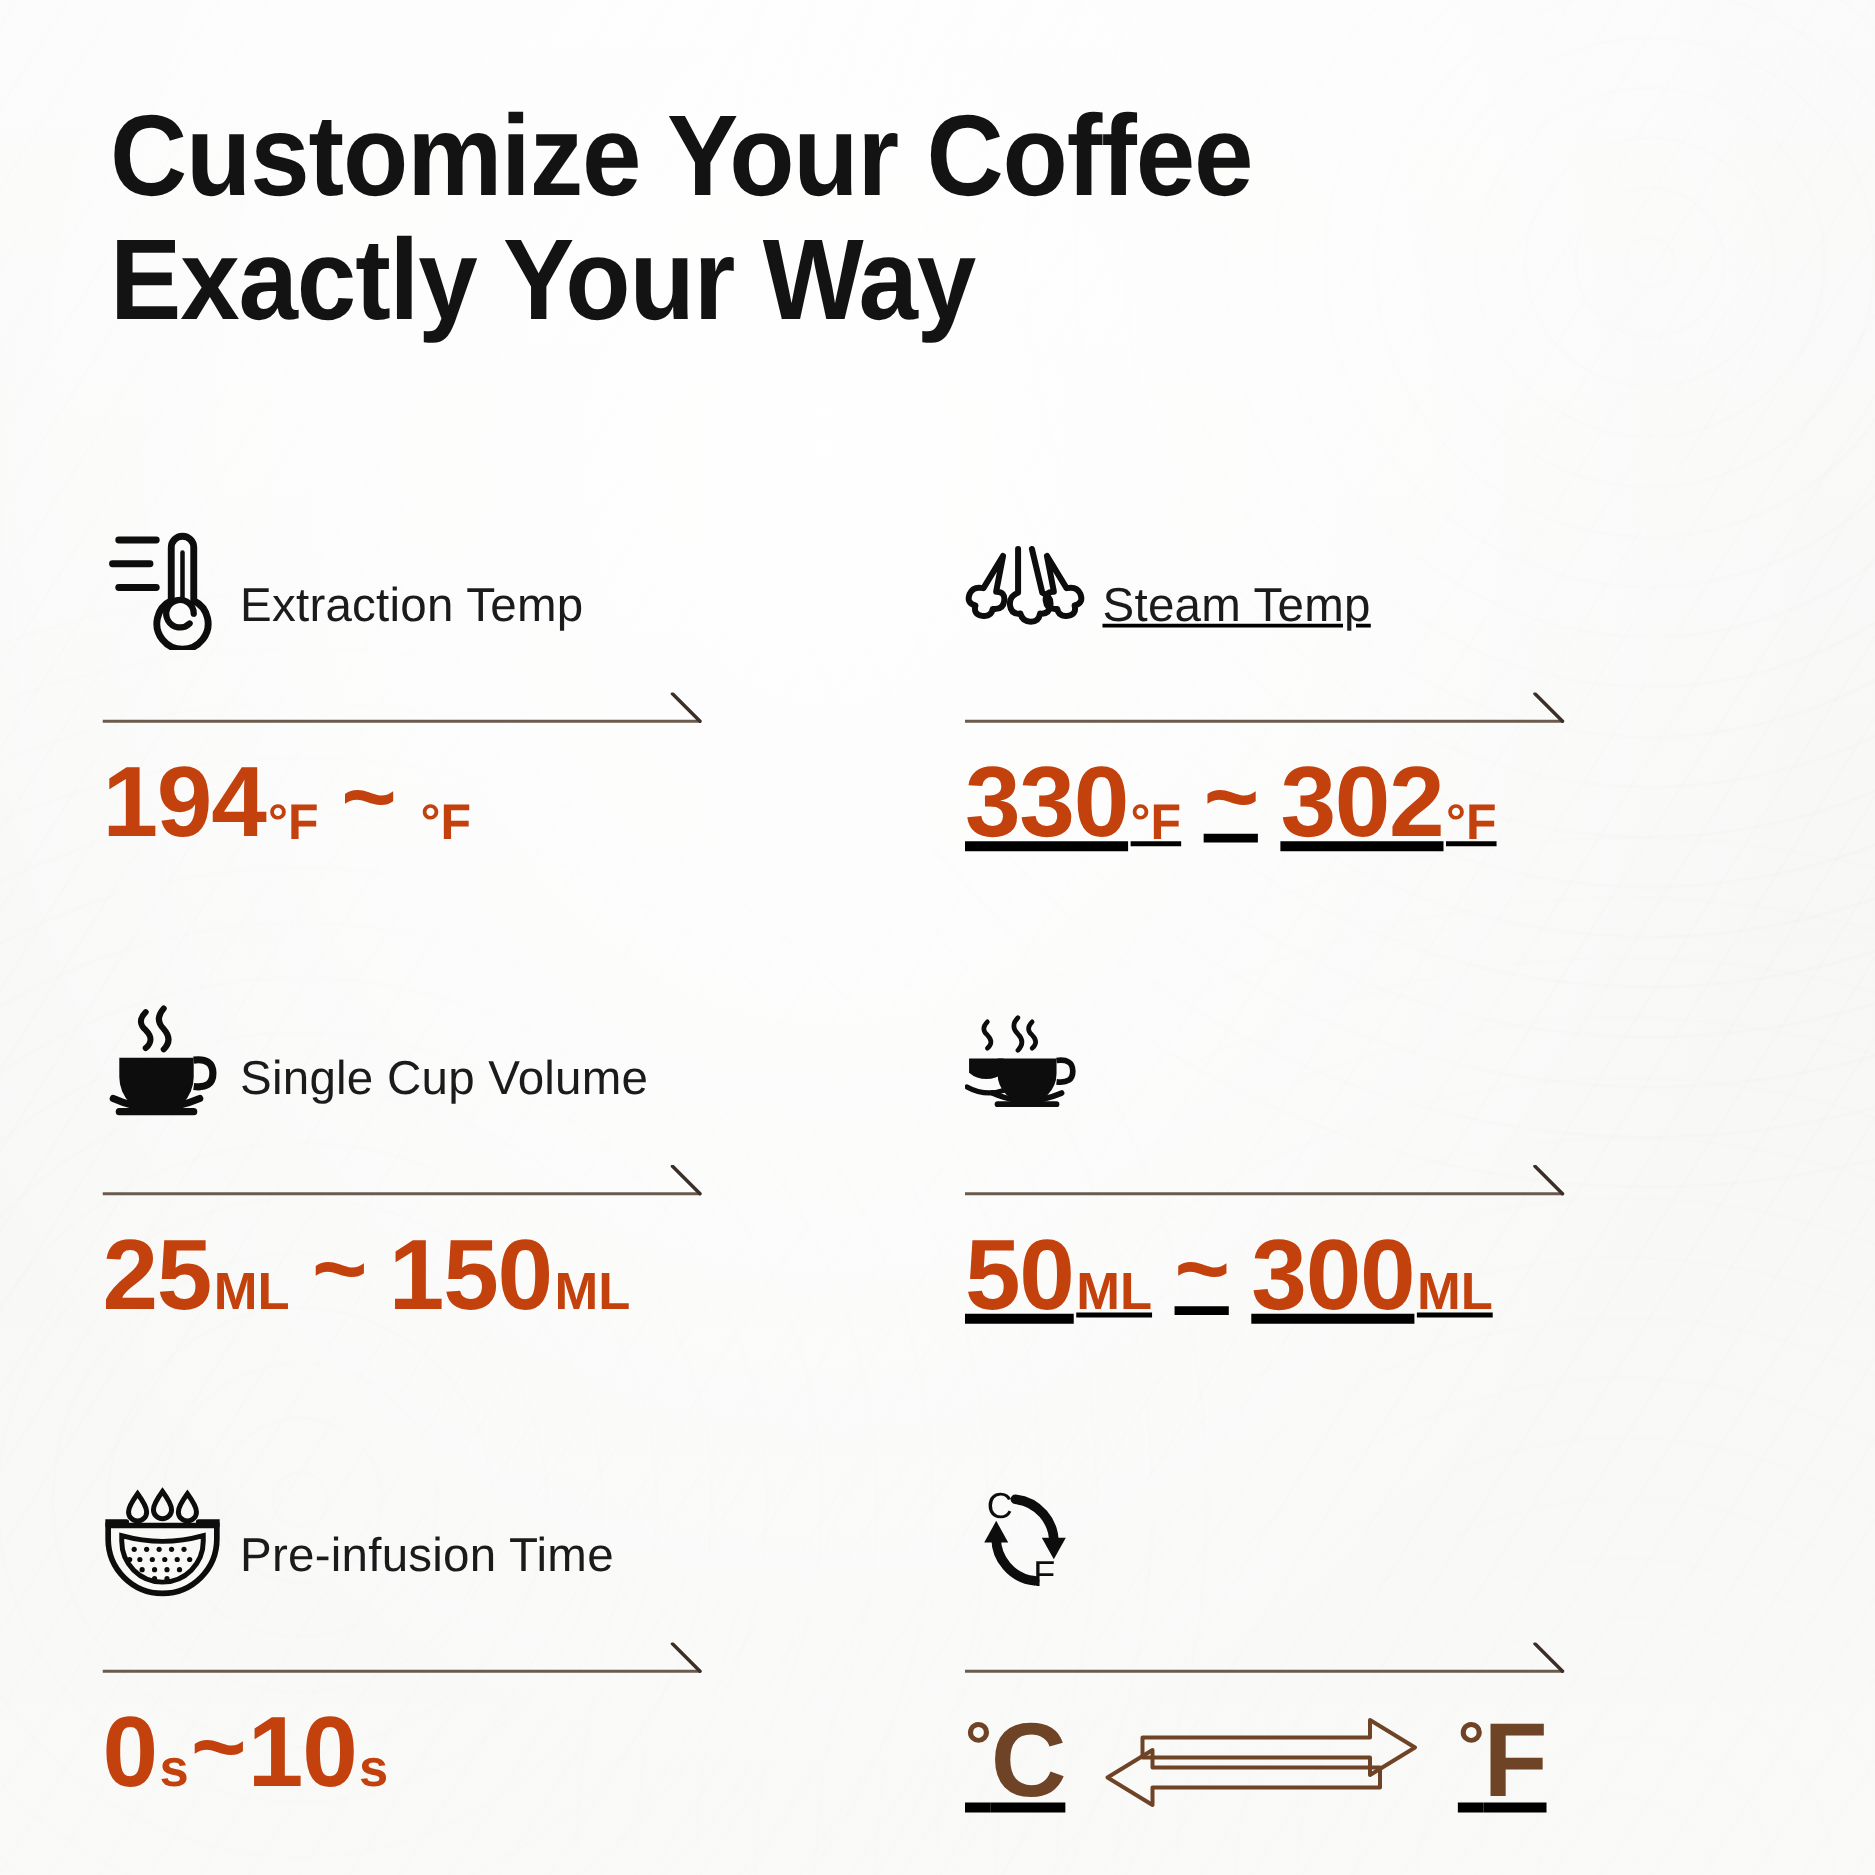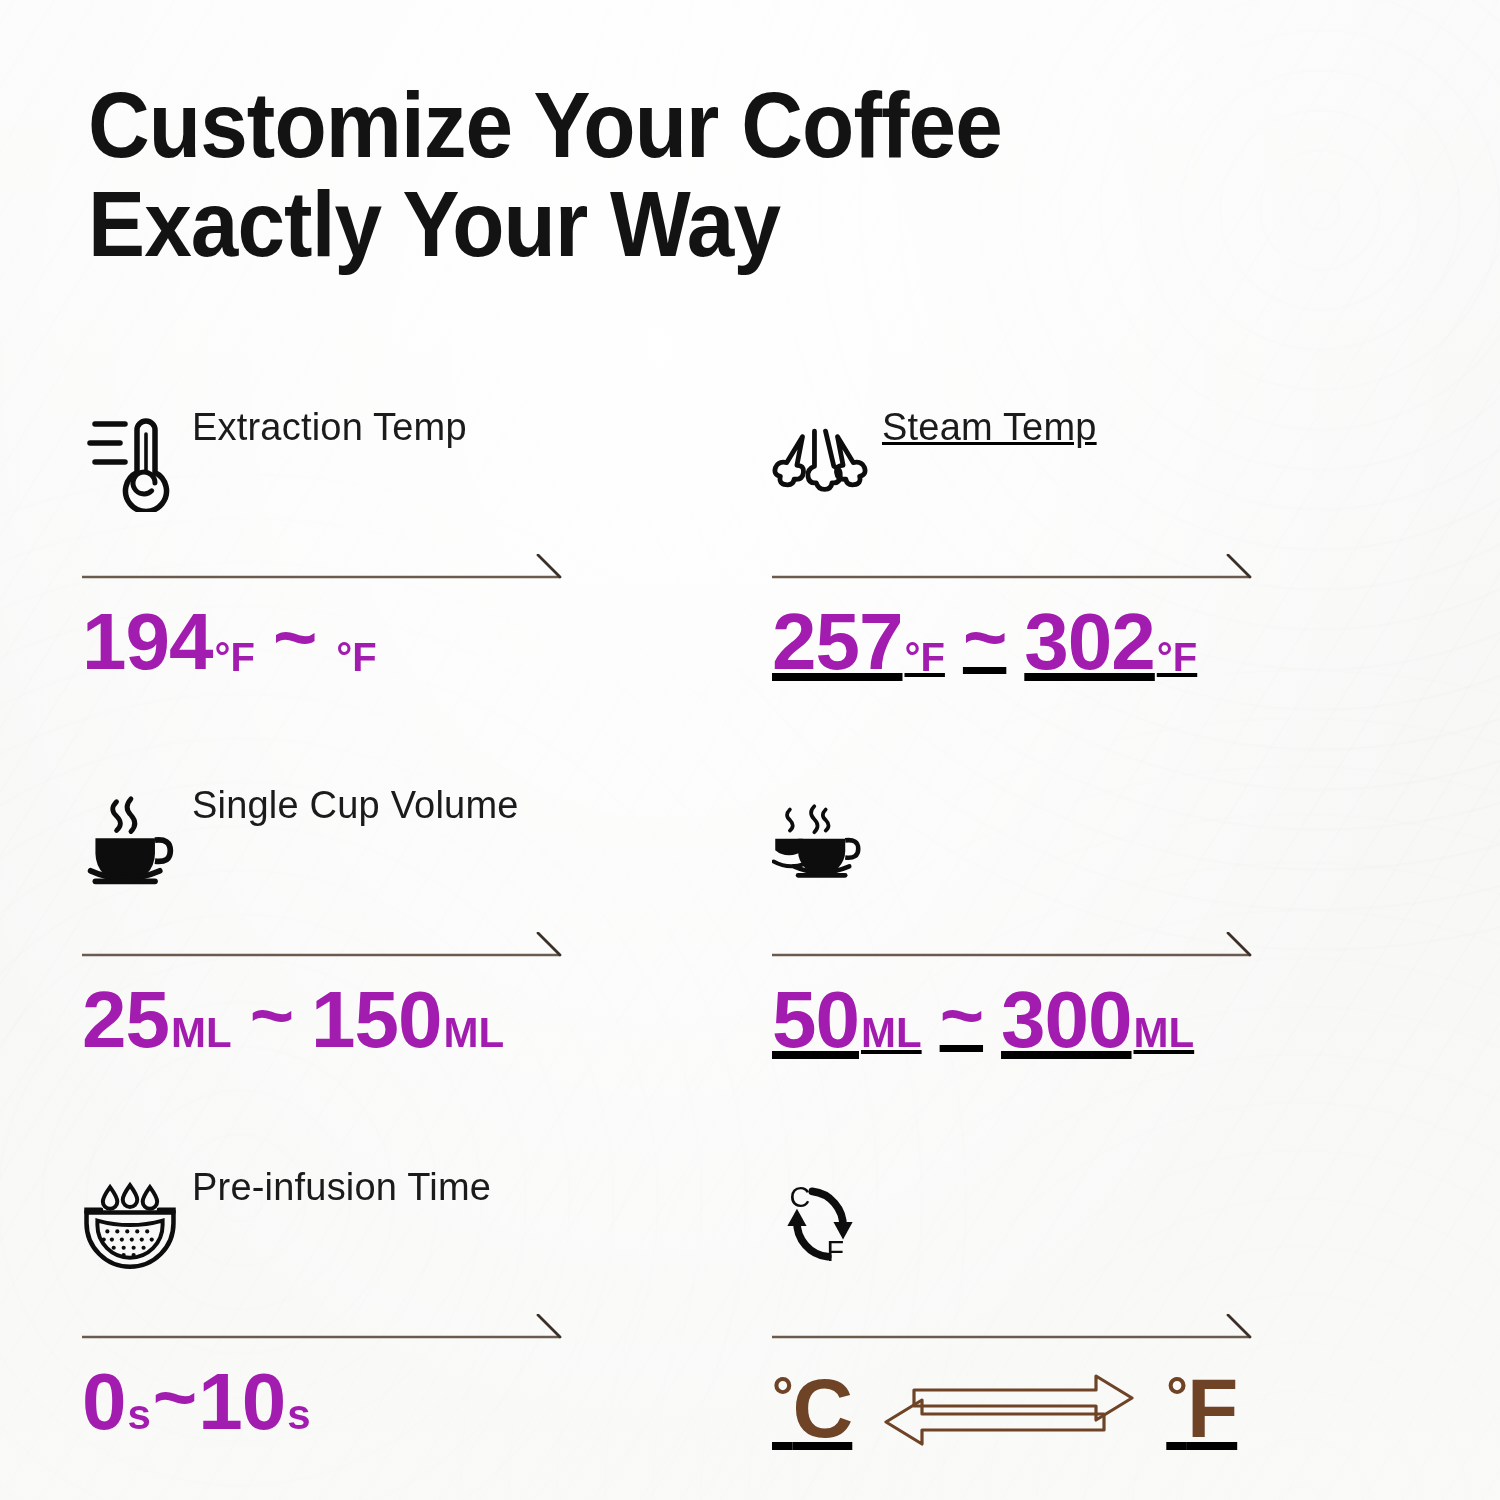--- a/index.html
+++ b/index.html
@@ -130,20 +130,21 @@
     width: 500px;
   }
   .f-col-left  { left: 82px; }
   .f-col-right { left: 772px; text-decoration: underline; }
   .f-row-1 { top: 408px; }
   .f-row-2 { top: 786px; }
   .f-row-3 { top: 1168px; }
 
   .feature-head {
     display: flex;
+    align-items: flex-end;
     height: 112px;
     gap: 14px;
   }
   .feature-icon {
     flex: 0 0 auto;
     width: 96px;
     height: 104px;
     display: flex;
     align-items: flex-end;
     justify-content: center;
@@ -165,21 +166,21 @@
     margin-top: 34px;
     height: 30px;
     width: 484px;
   }
   .divider svg { display: block; }
 
   .feature-value {
     margin-top: 16px;
     font-size: 80px;
     font-weight: 700;
-    color: #a21caf;
+    color: #c2410c;
     letter-spacing: -1px;
     line-height: 1.05;
     white-space: nowrap;
     display: flex;
     align-items: baseline;
   }
   .feature-value .unit {
     font-size: 42px;
     font-weight: 700;
     letter-spacing: 0;
@@ -287,21 +288,21 @@
     </div>
 
     <div class="divider">
       <svg width="490" height="30" viewBox="0 0 490 30">
         <line x1="0" y1="23" x2="478" y2="23" stroke="#6b5b4e" stroke-width="2.4"></line>
         <line x1="478" y1="23" x2="456" y2="1" stroke="#3b2f27" stroke-width="2.8" stroke-linecap="round"></line>
       </svg>
     </div>
 
     <div class="feature-value">
-      <span>257</span>
+      <span>330</span>
         <span class="unit sub">°F</span>
       <span class="tilde">~</span>
       <span>302</span>
         <span class="unit sub">°F</span>
     </div>
   </div>
 
   <div class="feature f-col-left f-row-2">
     <div class="feature-head">
       <span class="feature-icon">

